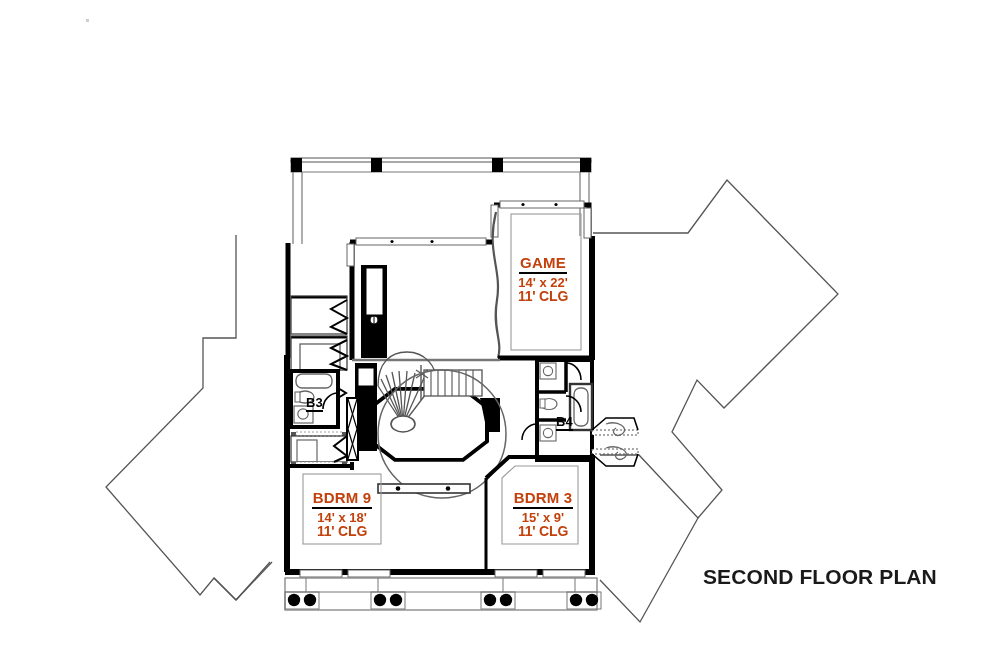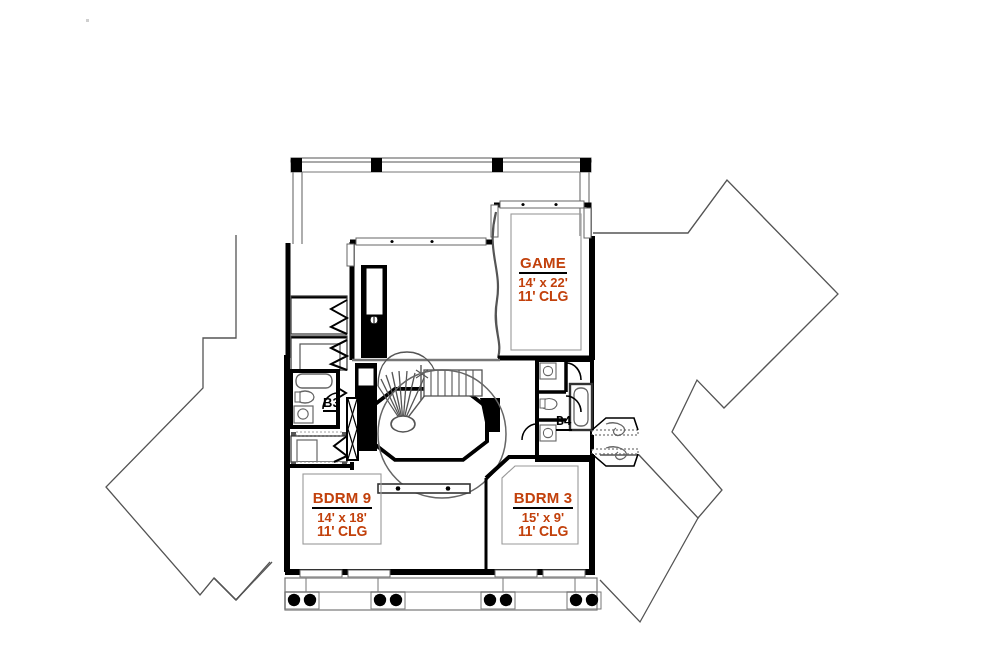--- a/index.html
+++ b/index.html
@@ -373,18 +373,19 @@
     <div class="room-dims">14' x 18'</div>
     <div class="room-clg">11' CLG</div>
   </div>
 
   <div class="room-label" style="left:493px; top:490px; width:100px;">
     <div class="room-name">BDRM 3</div>
     <div class="room-dims">15' x 9'</div>
     <div class="room-clg">11' CLG</div>
   </div>
 
-  <div class="bath-tag" style="left:323px; top:396px;">B3</div>
-
-  <div class="bath-tag" style="left:556px; top:415px;font-family:Liberation Mono, monospace;">B4</div>
-
+  <div class="bath-tag" style="left:306px; top:396px;">B3</div>
+
+  <div class="bath-tag" style="left:556px; top:415px;">B4</div>
+
+  <div id="plan-title">SECOND FLOOR PLAN</div>
 
 </div>
 
 </body></html>

